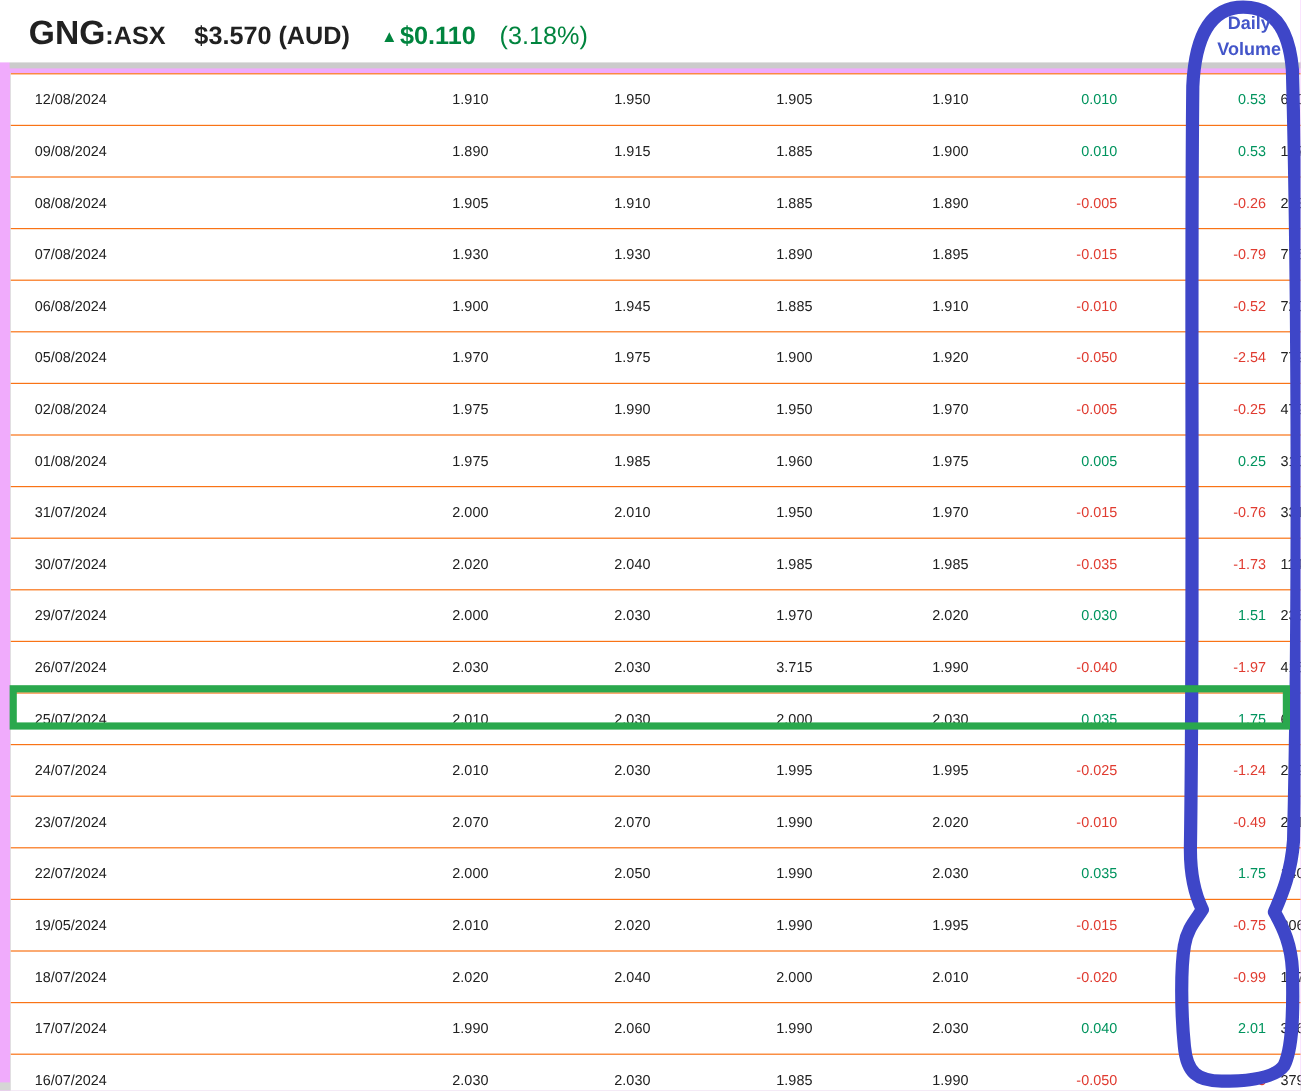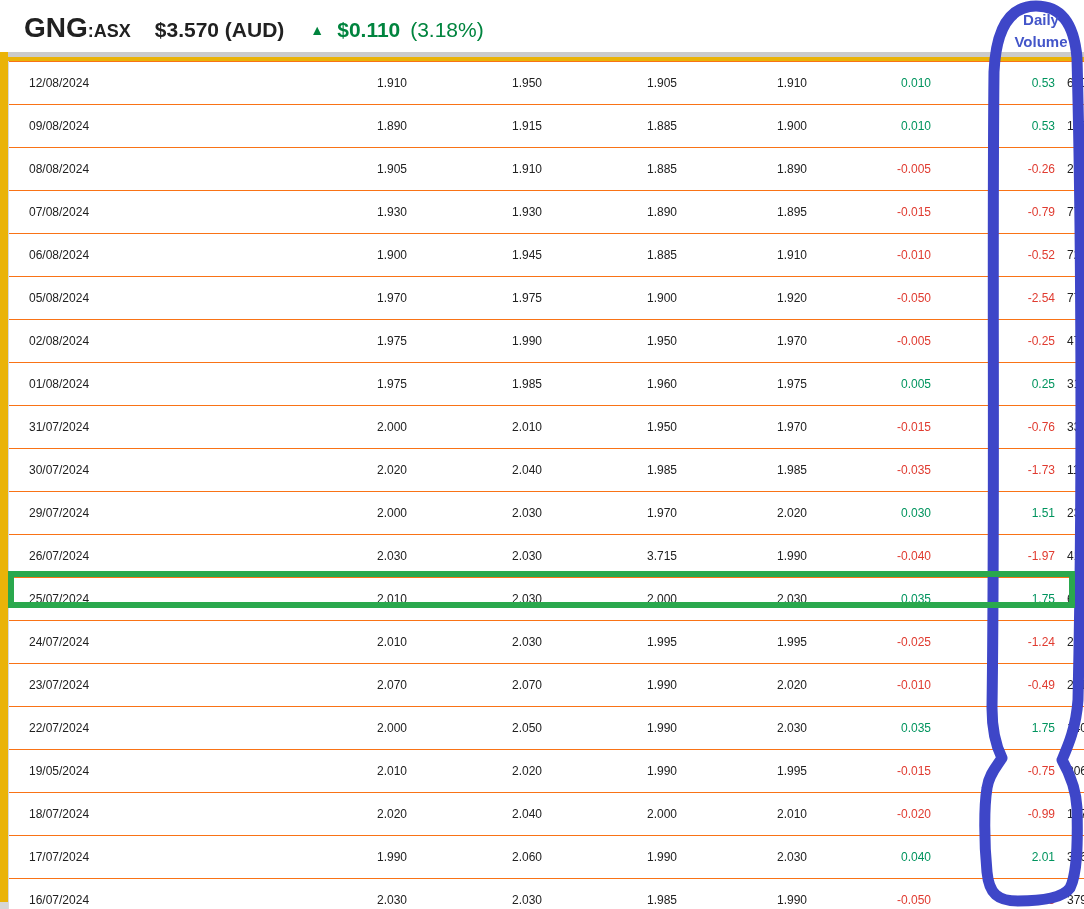--- a/index.html
+++ b/index.html
@@ -1,28 +1,28 @@
 <!DOCTYPE html>
 <html><head>
 <meta charset="utf-8">
 <style>
   html,body{margin:0;padding:0;background:#ffffff;}
-  #stage{position:relative;width:1084px;height:909px;overflow:hidden;background:#eab308;
+  #stage{position:relative;width:1084px;height:909px;overflow:hidden;background:#f0abfc;
          font-family:"Liberation Sans","DejaVu Sans",sans-serif;color:#212121;}
 
   
   .hdr{position:absolute;left:0;top:0;width:1084px;height:52px;background:#fff;z-index:10;
        display:flex;align-items:baseline;padding-left:24px;box-sizing:border-box;padding-top:12px;}
   .sym{font-size:28px;font-weight:bold;letter-spacing:0;}
-  .exch{font-size:18px;font-weight:bold;}
+  .exch{font-size:21px;font-weight:bold;}
   .price{font-size:21px;font-weight:bold;margin-left:24px;}
   .chg{margin-left:26px;font-size:21px;color:#00843e;white-space:nowrap;}
   .chg .arrow{font-size:14px;position:relative;top:-2px;margin-right:2px;}
-  .chg .val{font-weight:bold;margin-left:11px;}
-  .chg .pct{font-weight:normal;margin-left:4px;}
+  .chg .val{font-weight:bold;}
+  .chg .pct{font-weight:normal;margin-left:14px;}
 
   
   .topstrip{position:absolute;left:8px;top:51px;width:1076px;height:6px;background:#cbcbcb;z-index:1;}
   .botstrip{position:absolute;left:0px;top:902px;width:1084px;height:7px;background:#d6d6d6;z-index:1;}
   .tablewrap{position:absolute;left:8px;top:61px;width:1076px;z-index:2;
              border-left:1px solid #dadada;background:#fff;border-bottom:1px solid #dadada;
              border-radius:0 0 0 8px;box-sizing:border-box;}
   .row{display:grid;grid-template-columns:274px 136px 135px 135px 130px 124px 124px 1fr;
        height:42px;border-top:1px solid #f97316;align-items:center;font-size:12px;}
   .cell{white-space:nowrap;}

